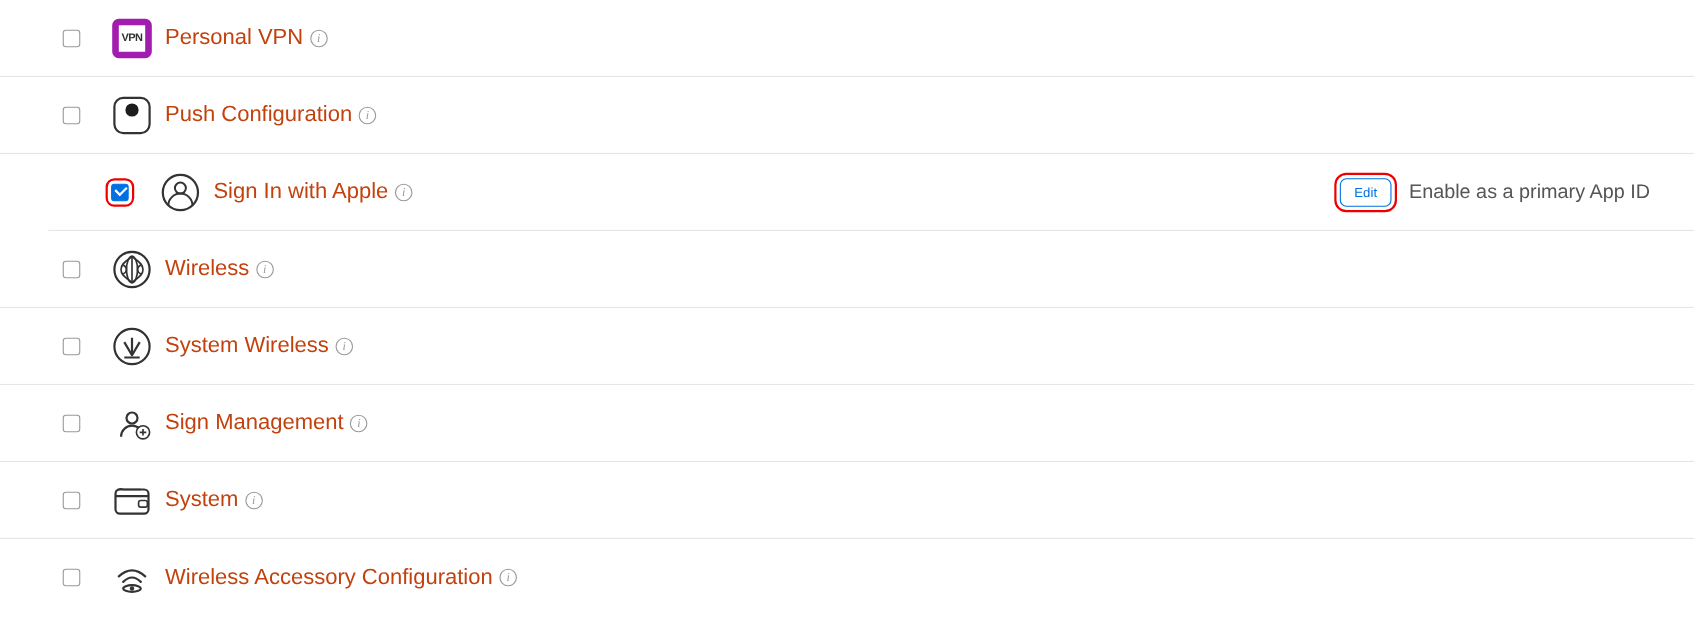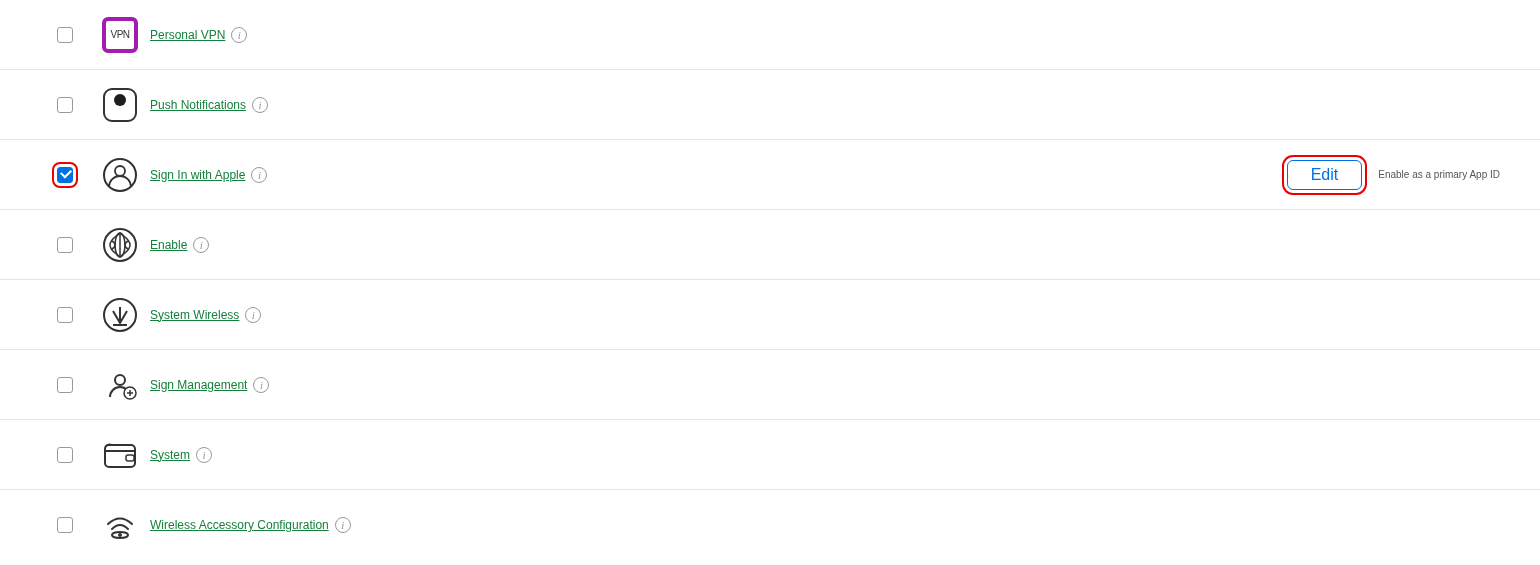--- a/index.html
+++ b/index.html
@@ -83,23 +83,22 @@
     }
 
     .label-cell {
       flex: 1;
       display: flex;
       align-items: center;
       gap: 6px;
     }
 
     .label-text {
-      font-size: 12px;
-      color: #15803d;
-      text-decoration: underline;
+      font-size: 20px;
+      color: #c2410c;
     }
 
     .info-icon {
       width: 16px;
       height: 16px;
       border: 1.5px solid #999;
       border-radius: 50%;
       display: inline-flex;
       align-items: center;
       justify-content: center;
@@ -112,48 +111,48 @@
     }
 
     .action-cell {
       display: flex;
       align-items: center;
       gap: 16px;
       margin-left: auto;
     }
 
     .edit-button {
-      padding: 5px 23px;
+      padding: 5px 12px;
       border: 1.5px solid #0071e3;
       border-radius: 6px;
       background: #fff;
       color: #0071e3;
-      font-size: 16px;
+      font-size: 12px;
       cursor: pointer;
       outline: 2.5px solid #e00;
       outline-offset: 3px;
     }
 
     .note-text {
-      font-size: 10px;
+      font-size: 18px;
       color: #555;
       text-align: center;
     }
 
     
     .icon-vpn {
       width: 36px;
       height: 36px;
-      border: 4px solid #a21caf;
+      border: 6px solid #a21caf;
       border-radius: 6px;
       display: flex;
       align-items: center;
       justify-content: center;
       font-size: 10px;
-      font-weight: 400;
+      font-weight: 700;
       letter-spacing: -0.5px;
       color: #333;
     }
   </style>
 </head>
 <body>
 
 <div class="capability-list">
 
   <div class="capability-row">
@@ -173,26 +172,26 @@
     <div class="checkbox-cell">
       <input type="checkbox" class="checkbox" style="">
     </div>
     <div class="icon-cell">
       <svg viewBox="0 0 36 36" fill="none" xmlns="http://www.w3.org/2000/svg">
         <rect x="2" y="2" width="32" height="32" rx="8" stroke="#333" stroke-width="2" fill="none"></rect>
         <circle cx="18" cy="13" r="6" fill="#1d1d1f"></circle>
       </svg>
     </div>
     <div class="label-cell">
-      <span class="label-text">Push Notifications</span>
-      <span class="info-icon">i</span>
-    </div>
-  </div>
-
-  <div class="capability-row" style="background:#fff;">
+      <span class="label-text">Push Configuration</span>
+      <span class="info-icon">i</span>
+    </div>
+  </div>
+
+  <div class="capability-row" style="background:#fff;margin-left:44px;">
     <div class="checkbox-cell">
       <input type="checkbox" class="checkbox checkbox-highlighted" checked="" style="">
     </div>
     <div class="icon-cell">
       <svg viewBox="0 0 36 36" fill="none" xmlns="http://www.w3.org/2000/svg">
         <circle cx="18" cy="18" r="16" stroke="#333" stroke-width="2" fill="none"></circle>
         <circle cx="18" cy="14" r="5" stroke="#333" stroke-width="1.8" fill="none"></circle>
         <path d="M7 30c0-6.075 4.925-11 11-11s11 4.925 11 11" stroke="#333" stroke-width="1.8" fill="none"></path>
       </svg>
     </div>
@@ -214,21 +213,21 @@
       <svg viewBox="0 0 36 36" fill="none" xmlns="http://www.w3.org/2000/svg">
         <circle cx="18" cy="18" r="16" stroke="#333" stroke-width="2" fill="none"></circle>
         <path d="M18 6 C22 10 28 12 28 18 C28 24 22 26 18 30 C14 26 8 24 8 18 C8 12 14 10 18 6Z" stroke="#333" stroke-width="1.5" fill="none"></path>
         <path d="M10 14 C14 16 14 20 10 22" stroke="#333" stroke-width="1.5" fill="none"></path>
         <path d="M26 14 C22 16 22 20 26 22" stroke="#333" stroke-width="1.5" fill="none"></path>
         <line x1="18" y1="6" x2="18" y2="30" stroke="#333" stroke-width="1.5"></line>
         <ellipse cx="18" cy="18" rx="5" ry="12" stroke="#333" stroke-width="1.5" fill="none"></ellipse>
       </svg>
     </div>
     <div class="label-cell">
-      <span class="label-text">Enable</span>
+      <span class="label-text">Wireless</span>
       <span class="info-icon">i</span>
     </div>
   </div>
 
   <div class="capability-row">
     <div class="checkbox-cell">
       <input type="checkbox" class="checkbox" style="">
     </div>
     <div class="icon-cell">
       <svg viewBox="0 0 36 36" fill="none" xmlns="http://www.w3.org/2000/svg">

